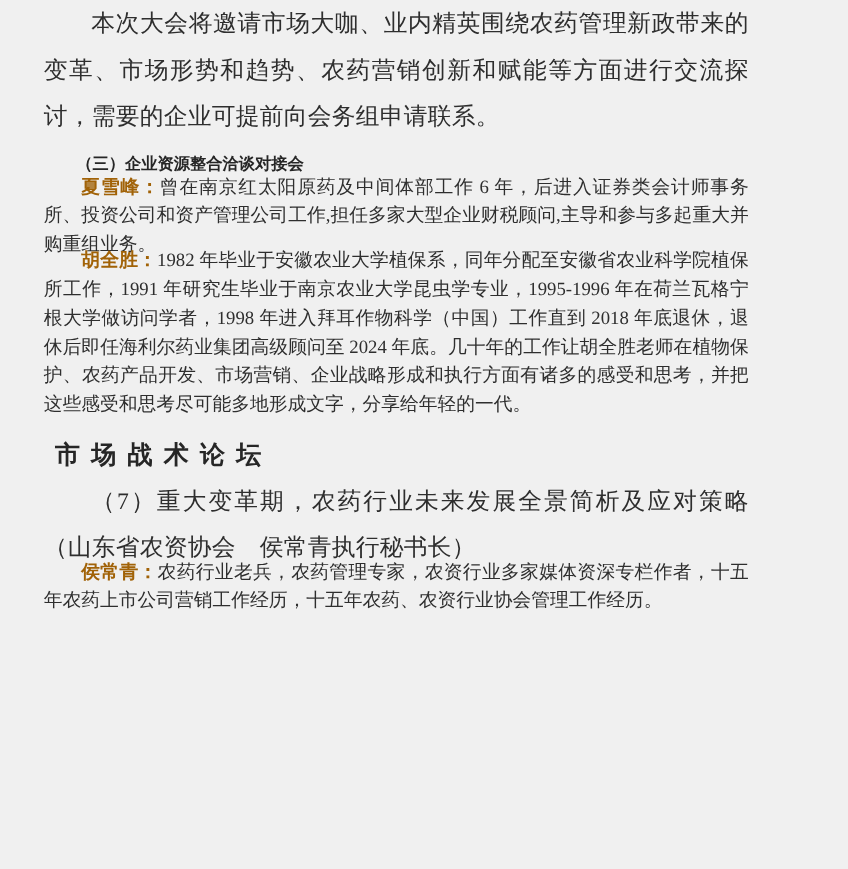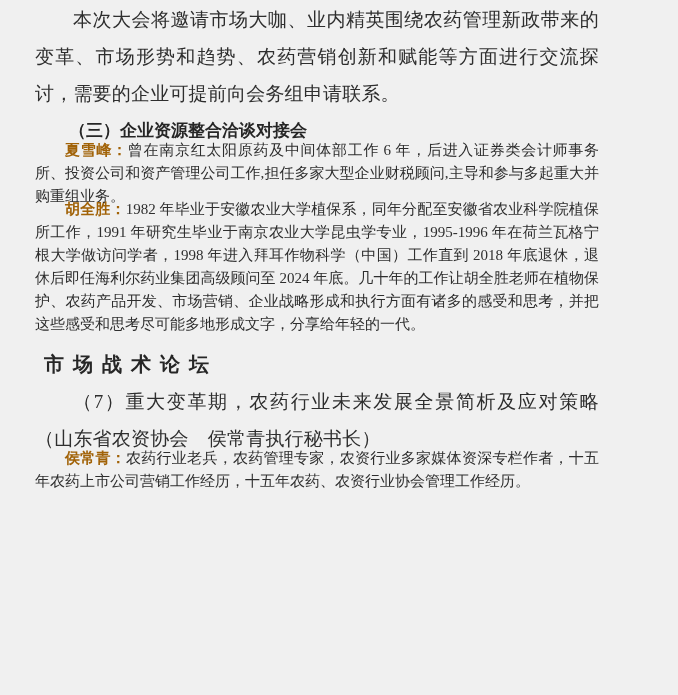--- a/index.html
+++ b/index.html
@@ -24,21 +24,21 @@
   .para {
     margin: 0;
     font-size: 19px;
     line-height: 37px;
     text-indent: 2em;
     text-align: justify;
     letter-spacing: 0.2px;
   }
   .section-heading {
     margin: 0;
-    font-size: 17px;
+    font-size: 13px;
     line-height: 37px;
     text-indent: 2em;
     font-weight: bold;
     color: #262626;
   }
   .bio {
     margin: -10px 0 0 0;
     font-size: 15px;
     line-height: 23px;
     text-indent: 2em;

